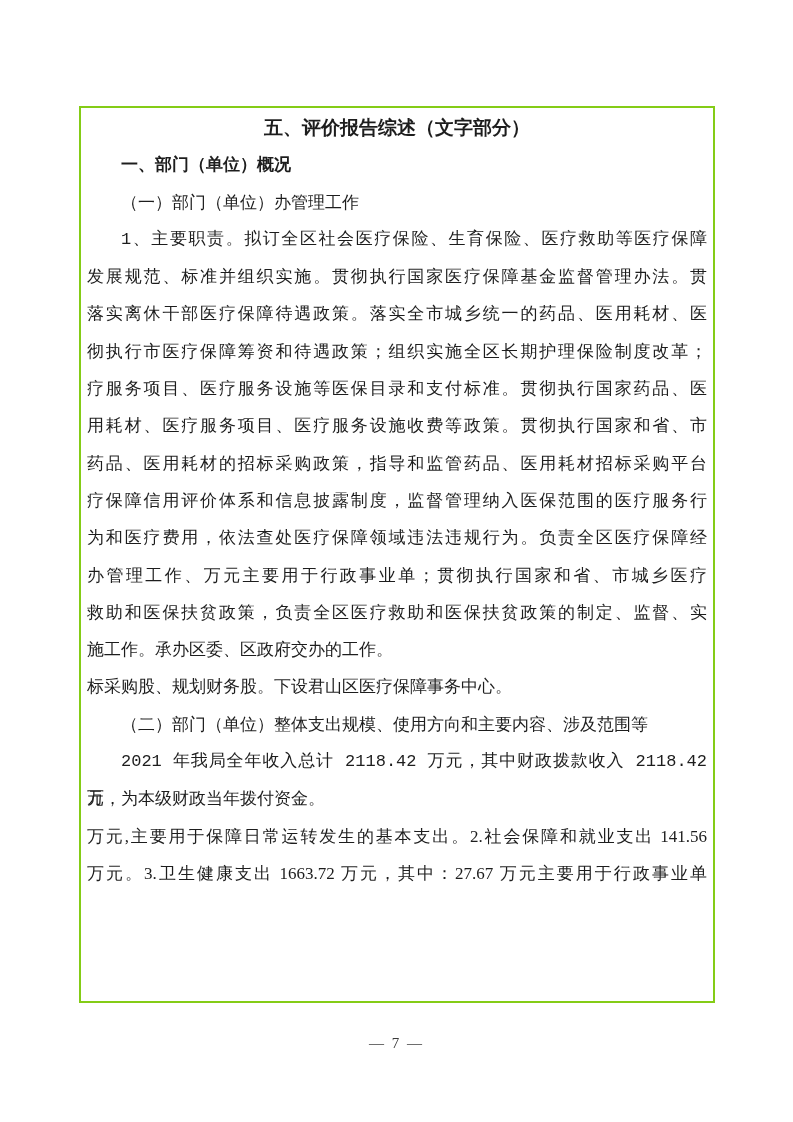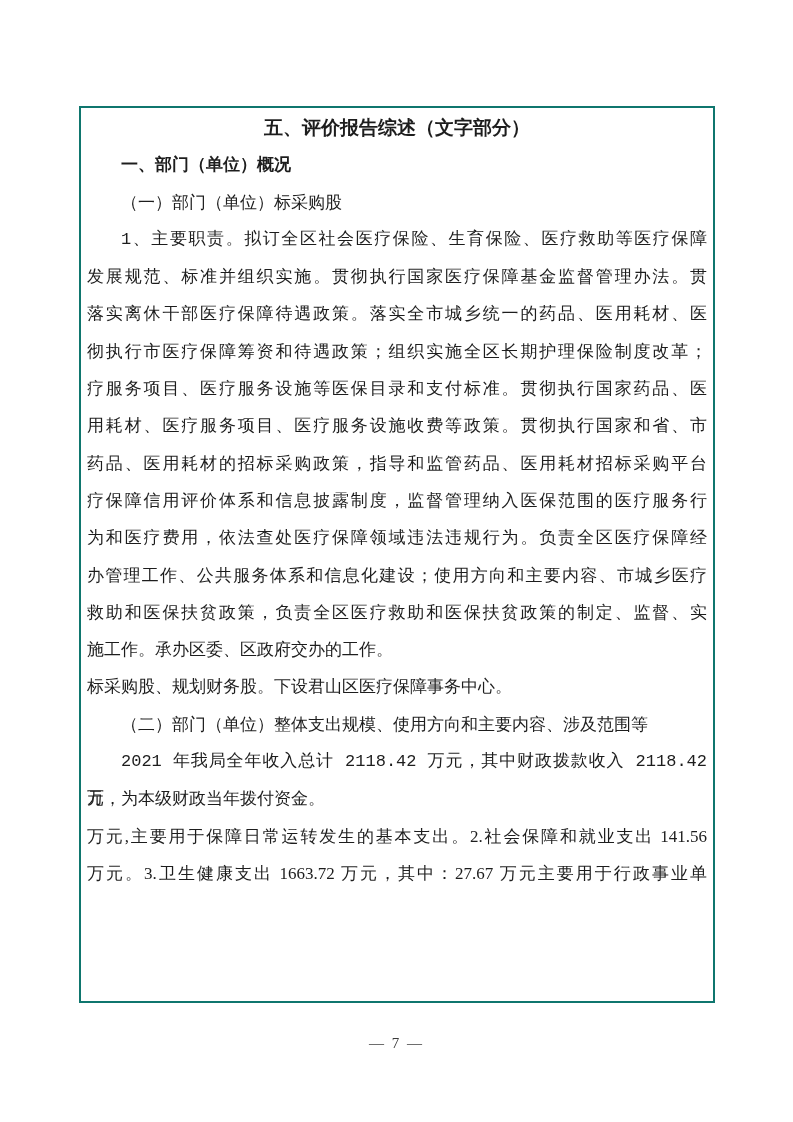--- a/index.html
+++ b/index.html
@@ -9,21 +9,21 @@
     margin: 0 auto;
     background: #ffffff;
     color: #1d1d1d;
     font-family: "Liberation Serif", "DejaVu Serif", serif;
   }
   .frame {
     position: absolute;
     left: 79px; top: 106px;
     width: 636px; height: 897px;
     box-sizing: border-box;
-    border: 2px solid #0f766e;
+    border: 2px solid #84cc16;
     padding: 1px 6px 0 6px;
     overflow: hidden;
   }
   .line {
     font-size: 17px;
     line-height: 37.3px;
     height: 37.3px;
   }
   .title {
     font-family: "Liberation Sans", "DejaVu Sans", sans-serif;
@@ -52,31 +52,31 @@
   }
 </style>
 </head>
 <body>
 
 <div class="sheet">
   <div class="frame">
     <div class="line title">五、评价报告综述（文字部分）</div>
     <div>
         <div class="line h1">一、部门（单位）概况</div>
-        <div class="line h2">（一）部门（单位）标采购股</div>
+        <div class="line h2">（一）部门（单位）办管理工作</div>
         <div class="line indent fill">1、主要职责。拟订全区社会医疗保险、生育保险、医疗救助等医疗保障</div>
         <div class="line fill">发展规范、标准并组织实施。贯彻执行国家医疗保障基金监督管理办法。贯</div>
         <div class="line fill">落实离休干部医疗保障待遇政策。落实全市城乡统一的药品、医用耗材、医</div>
         <div class="line fill">彻执行市医疗保障筹资和待遇政策；组织实施全区长期护理保险制度改革；</div>
         <div class="line fill">疗服务项目、医疗服务设施等医保目录和支付标准。贯彻执行国家药品、医</div>
         <div class="line fill">用耗材、医疗服务项目、医疗服务设施收费等政策。贯彻执行国家和省、市</div>
         <div class="line fill">药品、医用耗材的招标采购政策，指导和监管药品、医用耗材招标采购平台</div>
         <div class="line fill">疗保障信用评价体系和信息披露制度，监督管理纳入医保范围的医疗服务行</div>
         <div class="line fill">为和医疗费用，依法查处医疗保障领域违法违规行为。负责全区医疗保障经</div>
-        <div class="line fill">办管理工作、公共服务体系和信息化建设；使用方向和主要内容、市城乡医疗</div>
+        <div class="line fill">办管理工作、万元主要用于行政事业单；贯彻执行国家和省、市城乡医疗</div>
         <div class="line fill">救助和医保扶贫政策，负责全区医疗救助和医保扶贫政策的制定、监督、实</div>
         <div class="line">施工作。承办区委、区政府交办的工作。</div>
         <div class="line">标采购股、规划财务股。下设君山区医疗保障事务中心。</div>
         <div class="line h2">（二）部门（单位）整体支出规模、使用方向和主要内容、涉及范围等</div>
         <div class="line indent fill">2021 年我局全年收入总计 2118.42 万元，其中财政拨款收入 2118.42 万</div>
         <div class="line">元，为本级财政当年拨付资金。</div>
         <div class="line fill">万元,主要用于保障日常运转发生的基本支出。2.社会保障和就业支出 141.56</div>
         <div class="line fill">万元。3.卫生健康支出 1663.72 万元，其中：27.67 万元主要用于行政事业单</div>
       </div>
   </div>

